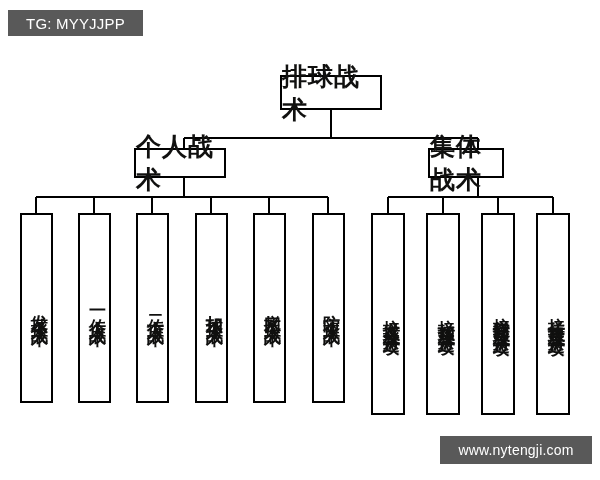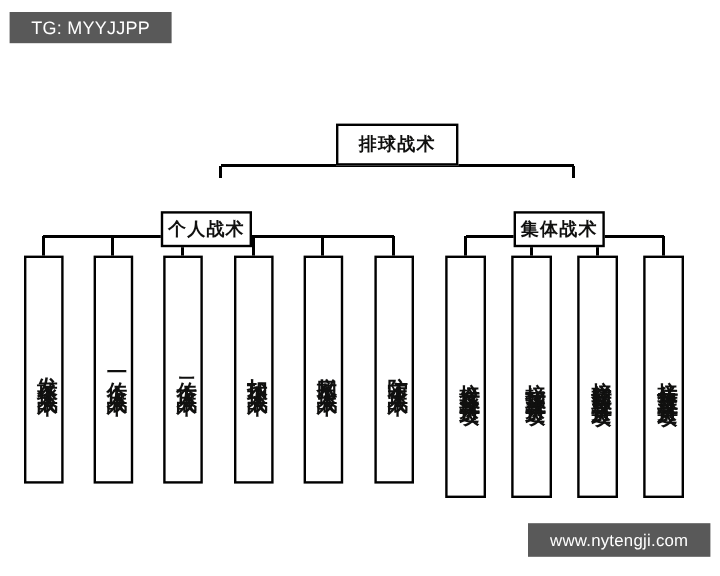--- a/index.html
+++ b/index.html
@@ -34,23 +34,22 @@
     box-sizing:border-box;
     background:#ffffff;
     border:2px solid #000000;
     display:flex;
     align-items:center;
     justify-content:center;
     color:#10100f;
     font-weight:700;
   }
   .node.horiz{
-    font-size:15px;
+    font-size:25px;
     letter-spacing:1px;
-    margin-top:28px;
   }
   .node.vert{
     font-size:17px;
     writing-mode:vertical-rl;
     text-orientation:upright;
     letter-spacing:3px;
     padding-top:4px;
     align-items:flex-start;
     justify-content:center;
   }
@@ -85,21 +84,21 @@
       <path d="M443,197 L443,213"></path>
       <path d="M498,197 L498,213"></path>
       <path d="M553,197 L553,213"></path>
     </g>
   </svg>
 
   <div class="node horiz" style="left:280px;top:75px;width:102px;height:35px;">
     <span>排球战术</span>
   </div>
 
-  <div class="node horiz" style="left:134px;top:148px;width:76px;height:30px;">
+  <div class="node horiz" style="left:134px;top:148px;width:92px;height:30px;">
     <span>个人战术</span>
   </div>
   <div class="node horiz" style="left:428px;top:148px;width:76px;height:30px;">
     <span>集体战术</span>
   </div>
 
   <div class="node vert" style="left:20px;top:213px;width:33px;height:190px;">
     <span>发球个人战术</span>
   </div>
   <div class="node vert" style="left:78px;top:213px;width:33px;height:190px;">

